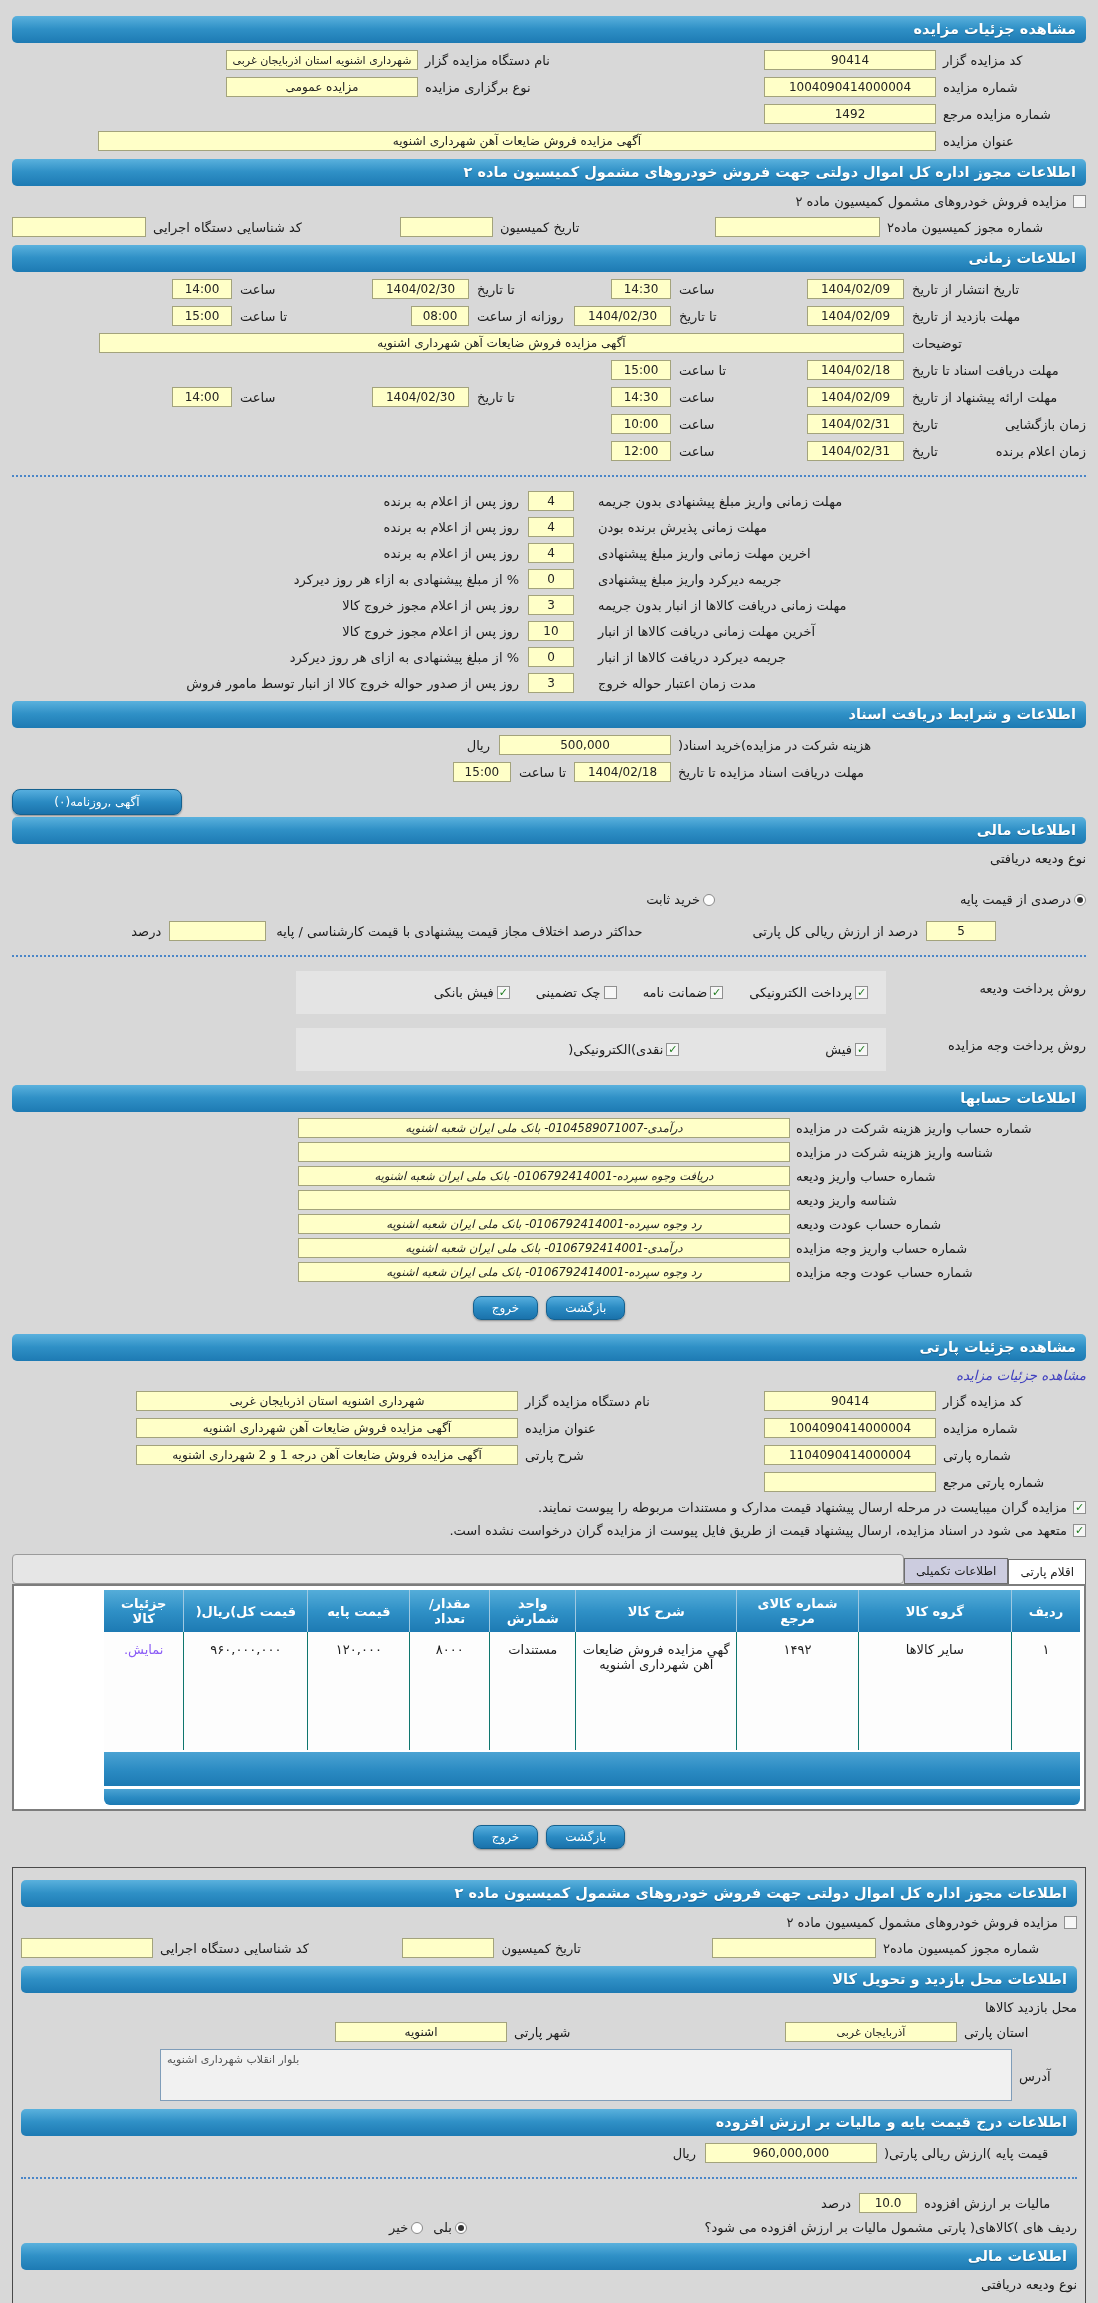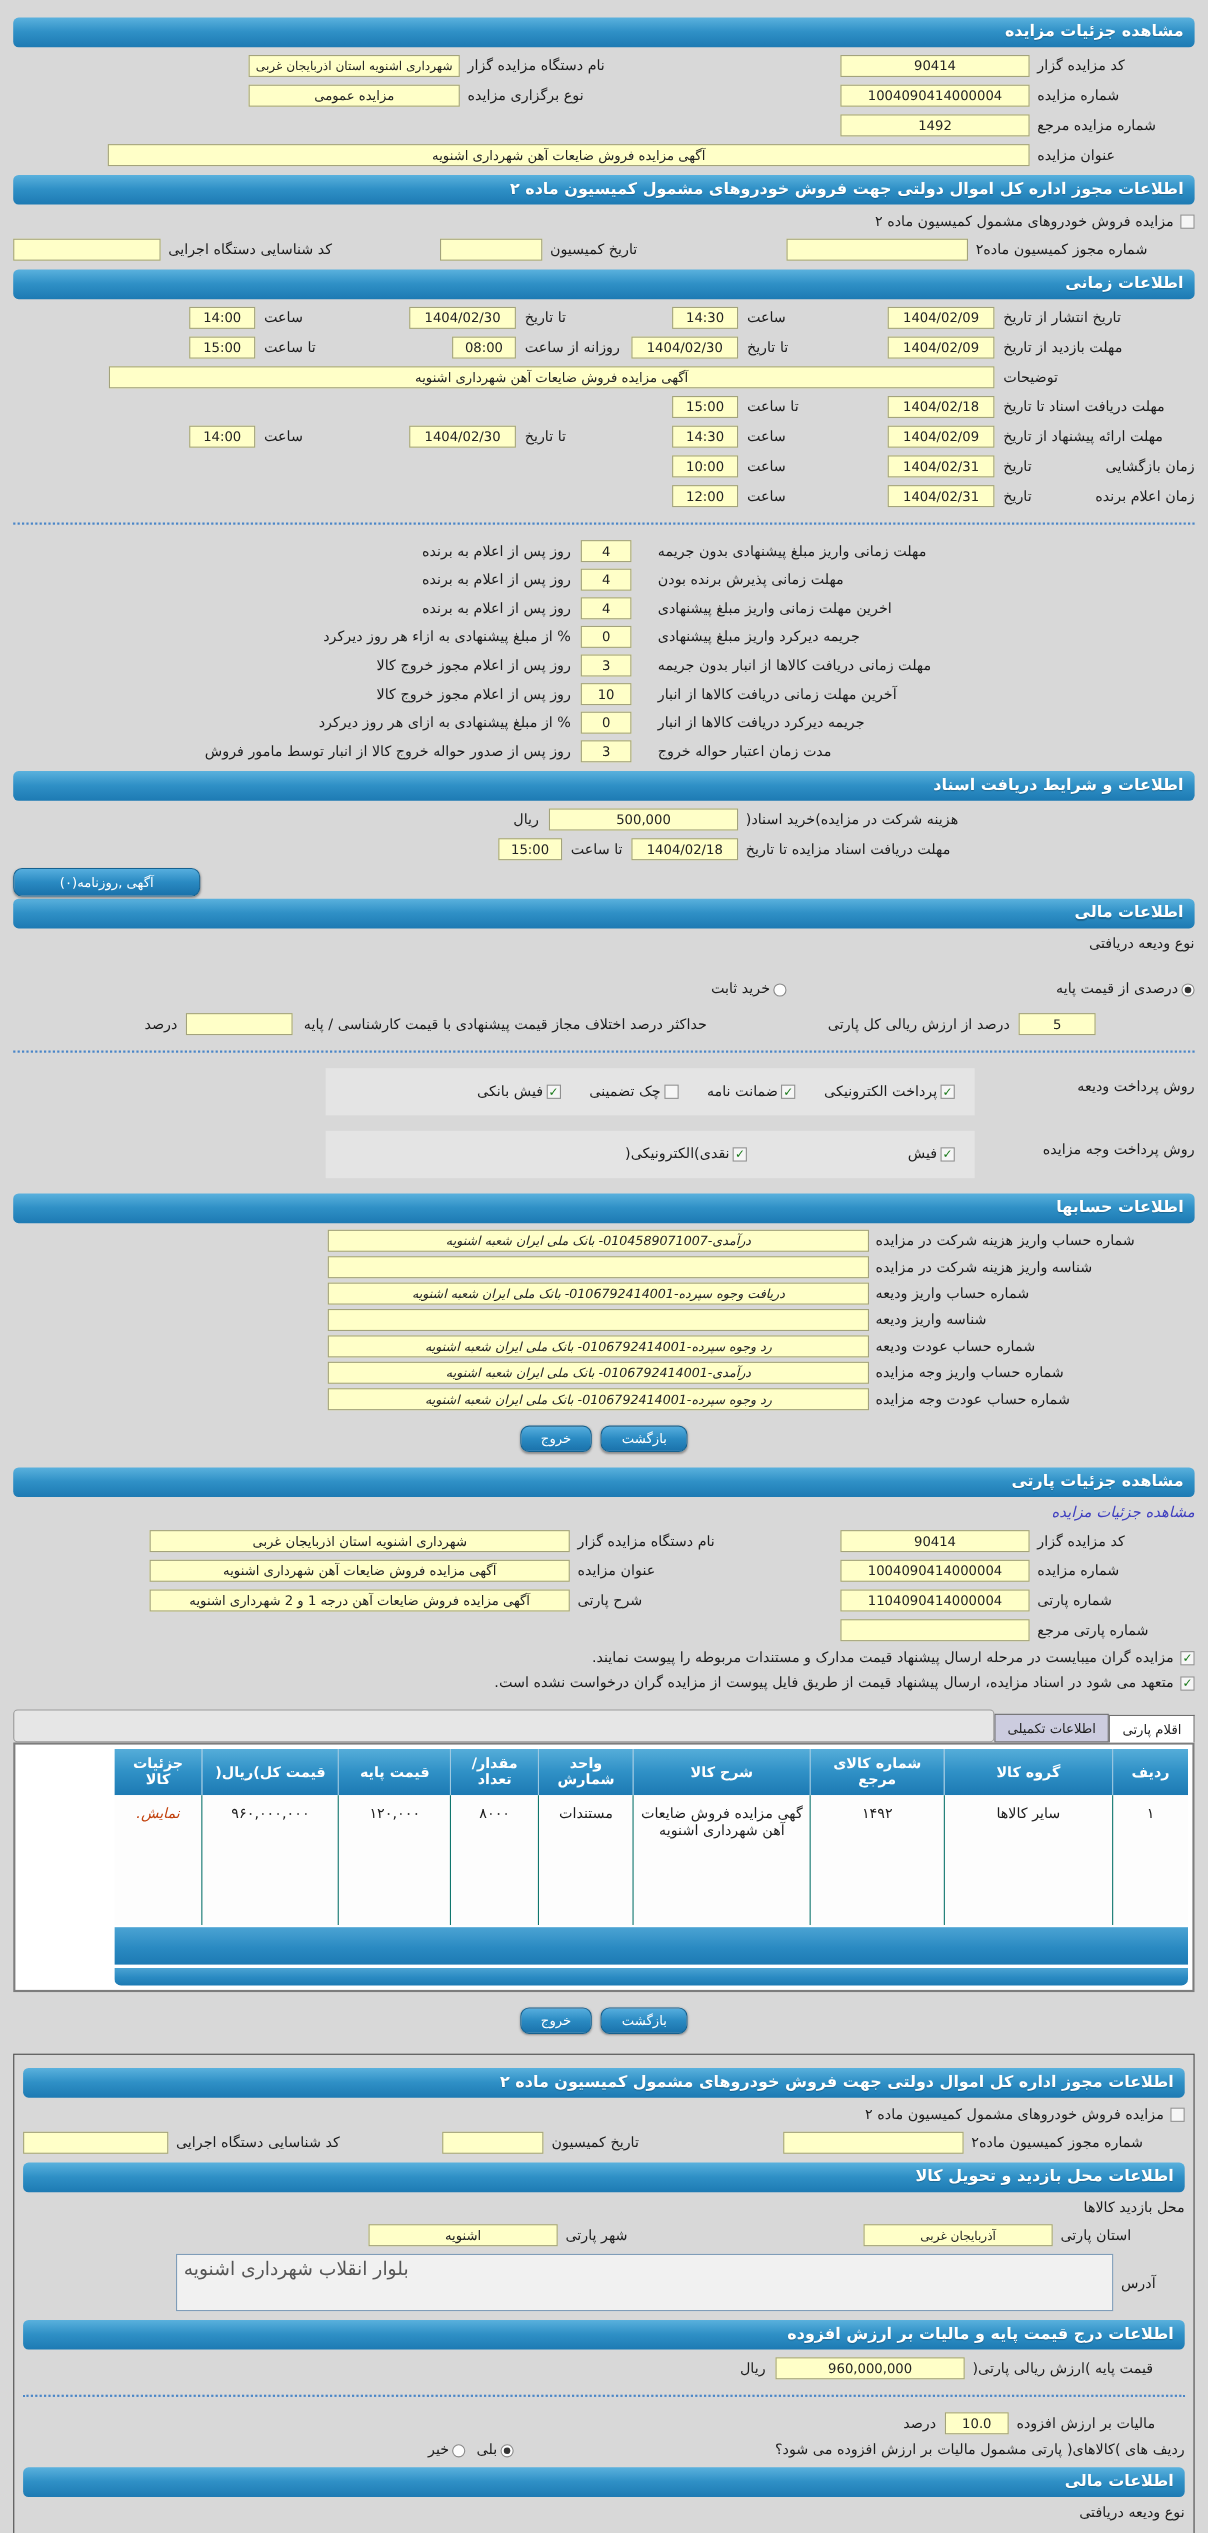--- a/index.html
+++ b/index.html
@@ -96,26 +96,26 @@
   }
   table.items th:last-child { border-left: none; }
   table.items td {
     font-size: 13px; text-align: center; vertical-align: top; padding: 10px 4px;
     border-left: 1px solid #0f766e; height: 118px; background: #fdfdfd;
   }
   table.items td:last-child { border-left: none; }
   .bluebar { background: linear-gradient(180deg, #4ba3d3 0%, #2a8ac2 55%, #1d7ab3 100%); }
   .bar1 { height: 34px; margin-top: 2px; }
   .bar2 { height: 16px; margin-top: 3px; border-radius: 0 0 6px 6px; }
-  .show-link { color: #c2410c; cursor: pointer; font-size: 12.5px; font-style: italic; }
+  .show-link { color: #8b5cf6; cursor: pointer; font-size: 12.5px; }
   
   .bottombox { border: 1px solid #4a4a4a; margin-top: 18px; padding: 4px 8px 16px; }
   .addr {
     background: #f1f1f1; border: 1px solid #7f9db9; height: 52px; width: 852px;
-    font-size: 17px; color: #555; padding: 3px 6px; text-align: left;
+    font-size: 11px; color: #555; padding: 3px 6px; text-align: left;
     direction: rtl; overflow: hidden;
   }
   .smallnote { font-size: 11px; }
 </style>
 </head>
 <body>
 
 <div class="page">
 
   <div class="hdr">مشاهده جزئیات مزایده</div>

